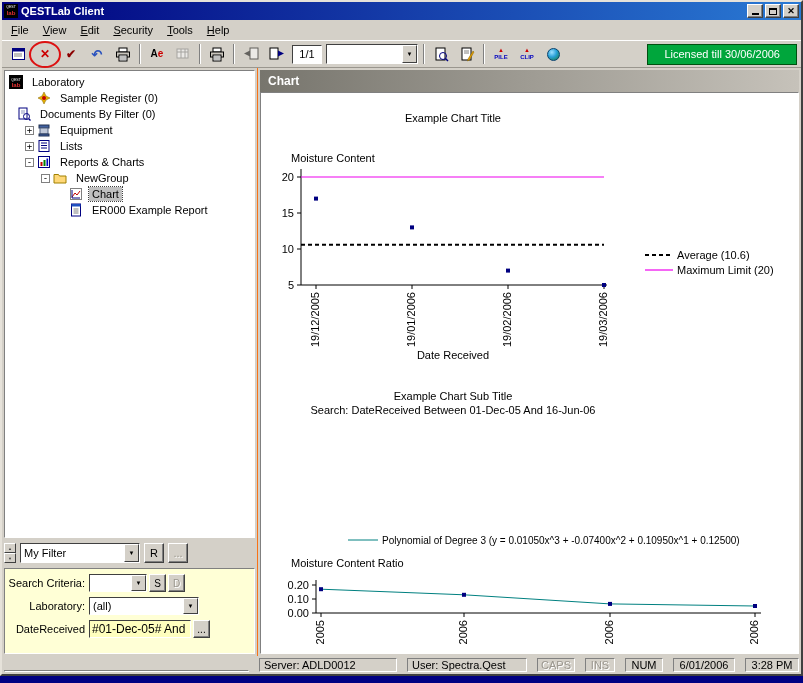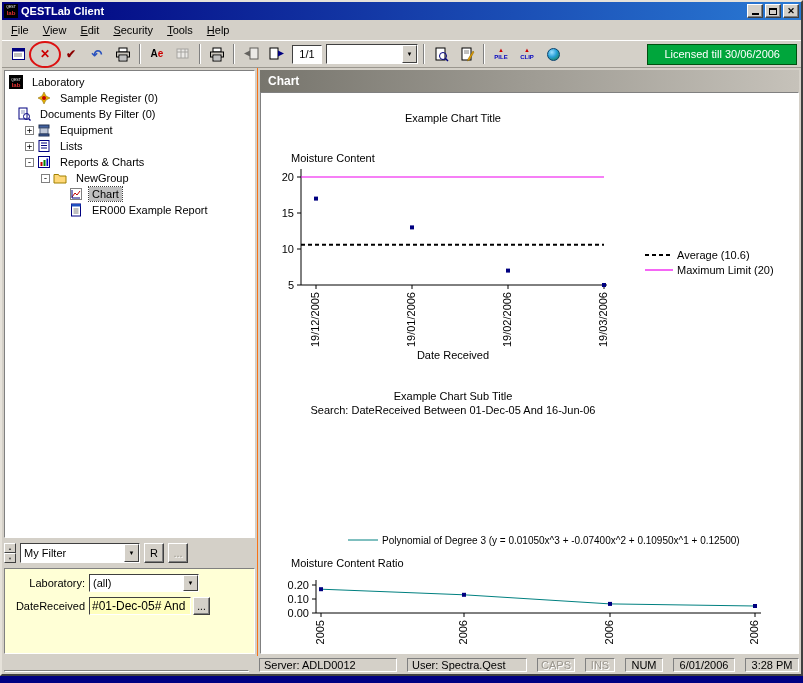--- a/index.html
+++ b/index.html
@@ -389,20 +389,29 @@
           </span>
           <span class="combo f-combo">
             <span class="combo-text">My Filter</span>
             <span class="combo-btn">▼</span>
           </span>
           <button class="btn sq">R</button>
           <button class="btn sq disabled">...</button>
         </div>
 
         <div class="f-box">
+          <div class="f-row">
+            <label class="f-label">Search Criteria:</label>
+            <span class="combo f-small-combo">
+              <span class="combo-text"></span>
+              <span class="combo-btn">▼</span>
+            </span>
+            <button class="btn xs">S</button>
+            <button class="btn xs disabled">D</button>
+          </div>
           <div class="f-row">
             <label class="f-label">Laboratory:</label>
             <span class="combo f-lab-combo">
               <span class="combo-text">(all)</span>
               <span class="combo-btn">▼</span>
             </span>
           </div>
           <div class="f-row">
             <label class="f-label">DateReceived</label>
             <input class="f-input" value="#01-Dec-05# And #16" style="">

